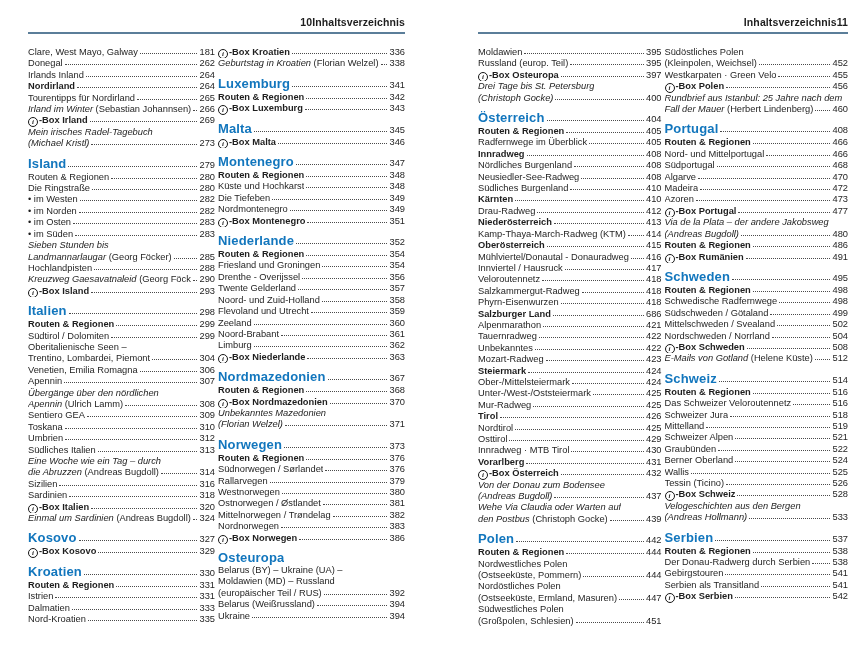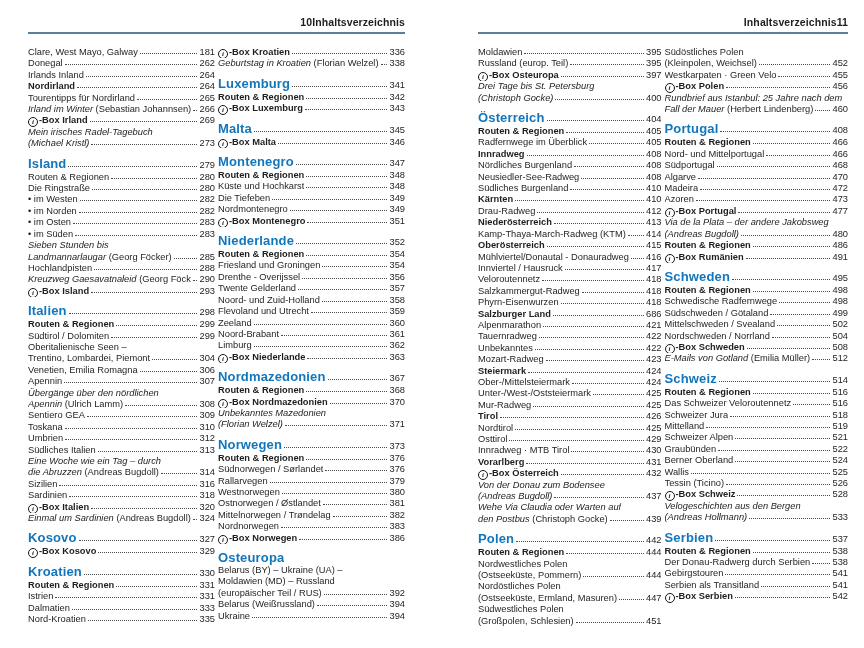--- a/index.html
+++ b/index.html
@@ -837,21 +837,21 @@
             <span class="t">Nordschweden / Norrland</span>
             <span class="dots"></span>
             <span class="pg">504</span>
           </div>
           <div class="row ib">
             <span class="t"><span class="info-icon">i</span>-Box Schweden</span>
             <span class="dots"></span>
             <span class="pg">508</span>
           </div>
           <div class="row i">
-            <span class="t">E-Mails von Gotland <span class="ro">(Emilia Müller)</span></span>
+            <span class="t">E-Mails von Gotland <span class="ro">(Helene Küste)</span></span>
             <span class="dots"></span>
             <span class="pg">512</span>
           </div>
           <div class="row h">
             <span class="t">Schweiz</span>
             <span class="dots"></span>
             <span class="pg">514</span>
           </div>
           <div class="row b">
             <span class="t">Routen &amp; Regionen</span>

